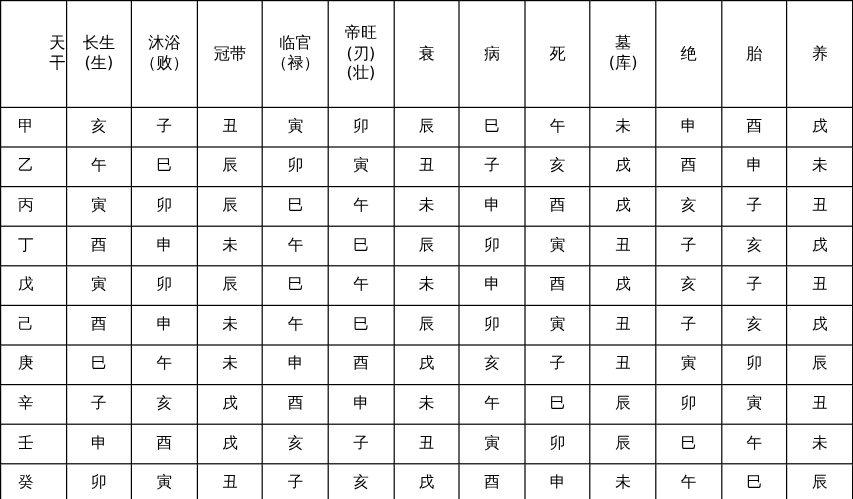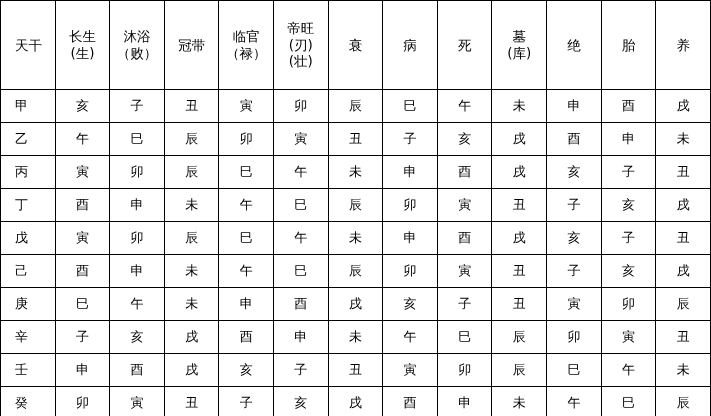--- a/index.html
+++ b/index.html
@@ -37,22 +37,22 @@
     height: 32px;
     font-size: 13px;
   }
   
   #twelve-stage-table td.col-stem {
     text-align: left;
     padding-left: 14px;
   }
   
   #twelve-stage-table thead td.col-stem {
-    text-align: left;
-    padding-left: 14px;
+    text-align: right;
+    padding-left: 28px;
   }
   .hdr-multiline {
     display: block;
   }
 </style>
 </head>
 <body>
 
 <table id="twelve-stage-table">
   <thead>

